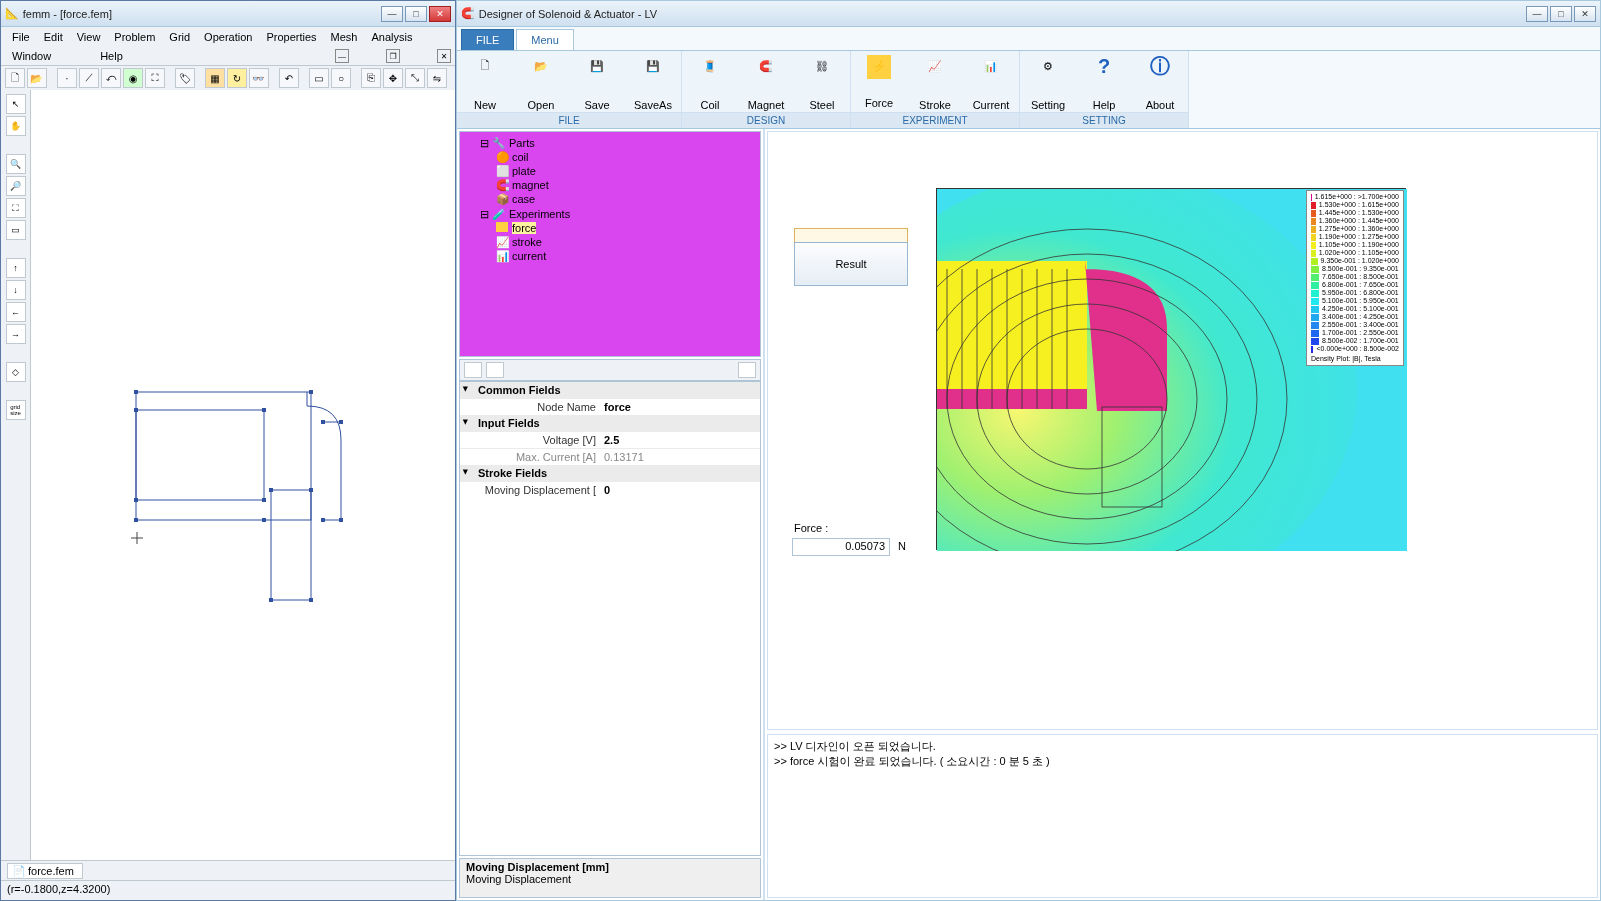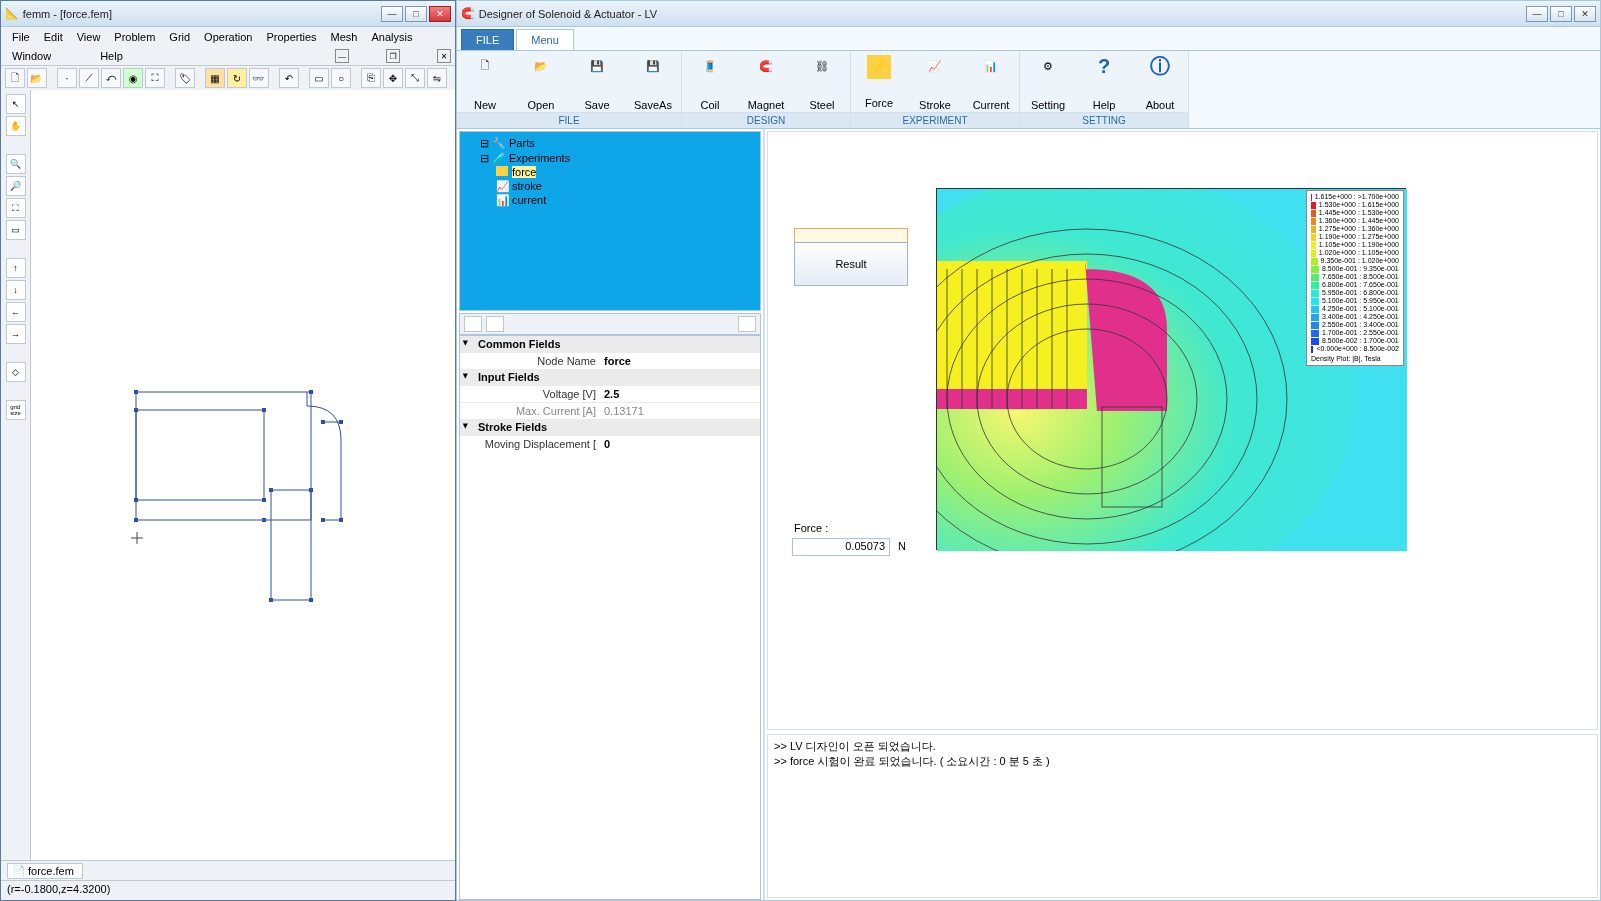--- a/index.html
+++ b/index.html
@@ -167,24 +167,24 @@
 .right-body {
   flex: 1;
   display: flex;
 }
 .right-left-panel {
   width: 308px;
   display: flex; flex-direction: column;
   border-right: 2px solid #cfe0f0;
 }
 .tree-panel {
-  height: 180px;
+  height: 226px;
   border: 1px solid #b0c4d8;
   margin: 2px;
-  background: #0ea5e9;
+  background: #d946ef;
   padding: 4px;
   overflow: auto;
 }
 .tree ul { list-style: none; padding-left: 16px; }
 .tree li { padding: 1px 0; cursor: pointer; }
 .tree .node-icon { display: inline-block; width: 12px; height: 10px; margin-right: 4px; }
 .tree .sel { background: #fff3a0; }
 .prop-toolbar {
   height: 22px;
   margin: 0 2px;
@@ -474,20 +474,26 @@
           </div>
       </div>
       <div class="ribbon-group-label">SETTING</div>
     </div>
   </div>
   <div class="right-body">
     <div class="right-left-panel">
       <div class="tree-panel tree">
         <ul>
           <li>⊟ 🔧 <span>Parts</span>
+            <ul>
+              <li><span class="node-icon">🟠</span><span>coil</span></li>
+              <li><span class="node-icon">⬜</span><span>plate</span></li>
+              <li><span class="node-icon">🧲</span><span>magnet</span></li>
+              <li><span class="node-icon">📦</span><span>case</span></li>
+            </ul>
           </li>
           <li>⊟ 🧪 <span>Experiments</span>
             <ul>
               <li><span class="node-icon" style="background:#ffd040">&nbsp;</span><span class="sel">force</span></li>
               <li><span class="node-icon">📈</span><span>stroke</span></li>
               <li><span class="node-icon">📊</span><span>current</span></li>
             </ul>
           </li>
         </ul>
       </div>
@@ -510,20 +516,24 @@
         </div>
         <div class="prop-row">
           <div class="prop-key dim">Max. Current [A]</div>
           <div class="prop-val" style="font-weight:normal;color:#888">0.13171</div>
         </div>
         <div class="prop-cat">Stroke Fields</div>
         <div class="prop-row">
           <div class="prop-key">Moving Displacement [</div>
           <div class="prop-val">0</div>
         </div>
+      </div>
+      <div class="prop-desc">
+        <div class="prop-desc-title">Moving Displacement [mm]</div>
+        <div>Moving Displacement</div>
       </div>
     </div>
     <div class="right-main">
       <div class="sim-area">
         <div class="btn-big active" style="left:26px;top:56px">
             <span>Force Test</span>
           </div>
         <div class="btn-big" style="left:26px;top:110px">
             <span>Result</span>
           </div>

